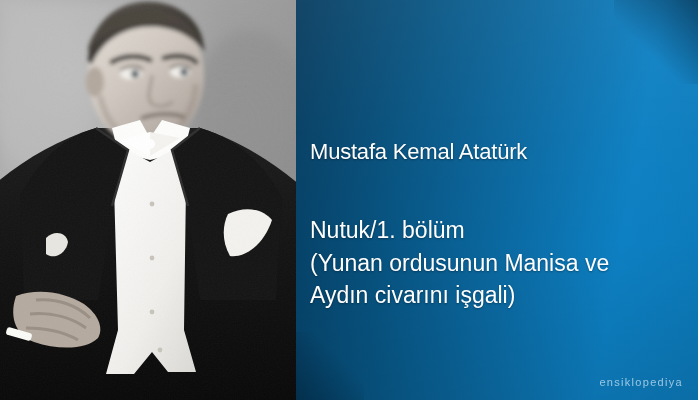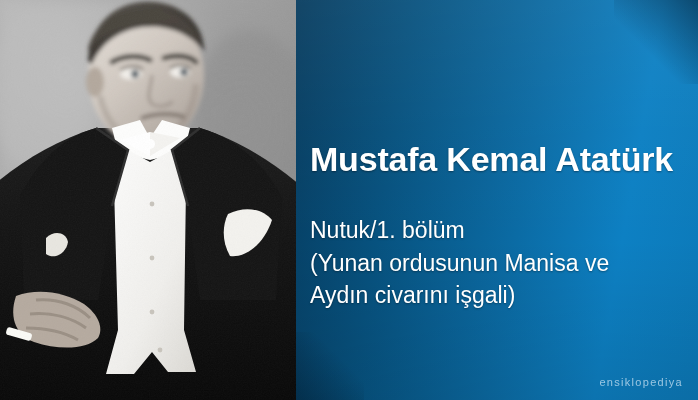--- a/index.html
+++ b/index.html
@@ -69,22 +69,22 @@
     pointer-events: none;
   }
 
   
   #title {
     position: absolute;
     left: 14px;
     top: 140px;
     width: 388px;
     color: #ffffff;
-    font-size: 34px;
-    font-weight: bold;
+    font-size: 22px;
+    font-weight: normal;
     letter-spacing: -0.2px;
     line-height: 1.12;
     white-space: nowrap;
     text-shadow: 0 1px 2px rgba(0,0,0,0.38);
   }
   #subtitle-block {
     position: absolute;
     left: 14px;
     top: 214px;
     width: 390px;

